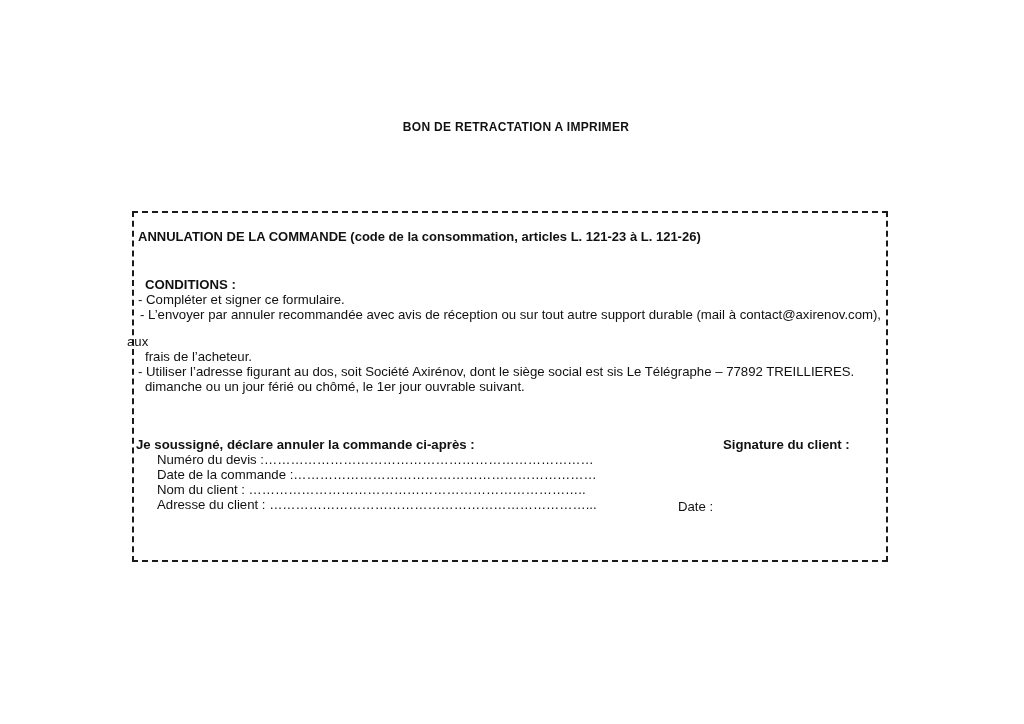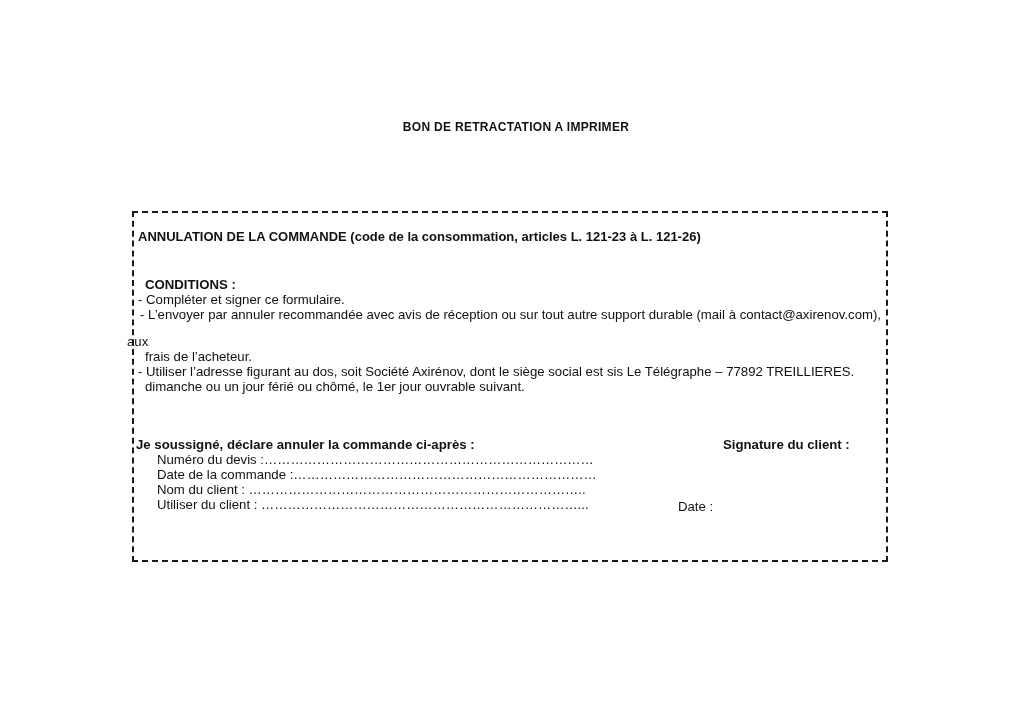--- a/index.html
+++ b/index.html
@@ -117,20 +117,20 @@
     </div>
 
     <div class="declaration-intro">Je soussigné, déclare annuler la commande ci-après :</div>
 
     <div class="signature-label">Signature du client :</div>
 
     <div class="fields">
       <div class="field-line">Numéro du devis :…………………………………………………………………</div>
       <div class="field-line">Date de la commande :……………………………………………………………</div>
       <div class="field-line">Nom du client : …………………………………………………………………..</div>
-      <div class="field-line">Utiliser du client : ………………………………………………………………...</div>
+      <div class="field-line">Adresse du client : ………………………………………………………………...</div>
     </div>
 
     <div class="date-label">Date :</div>
 
   </div>
 
 </div>
 
 </body></html>

